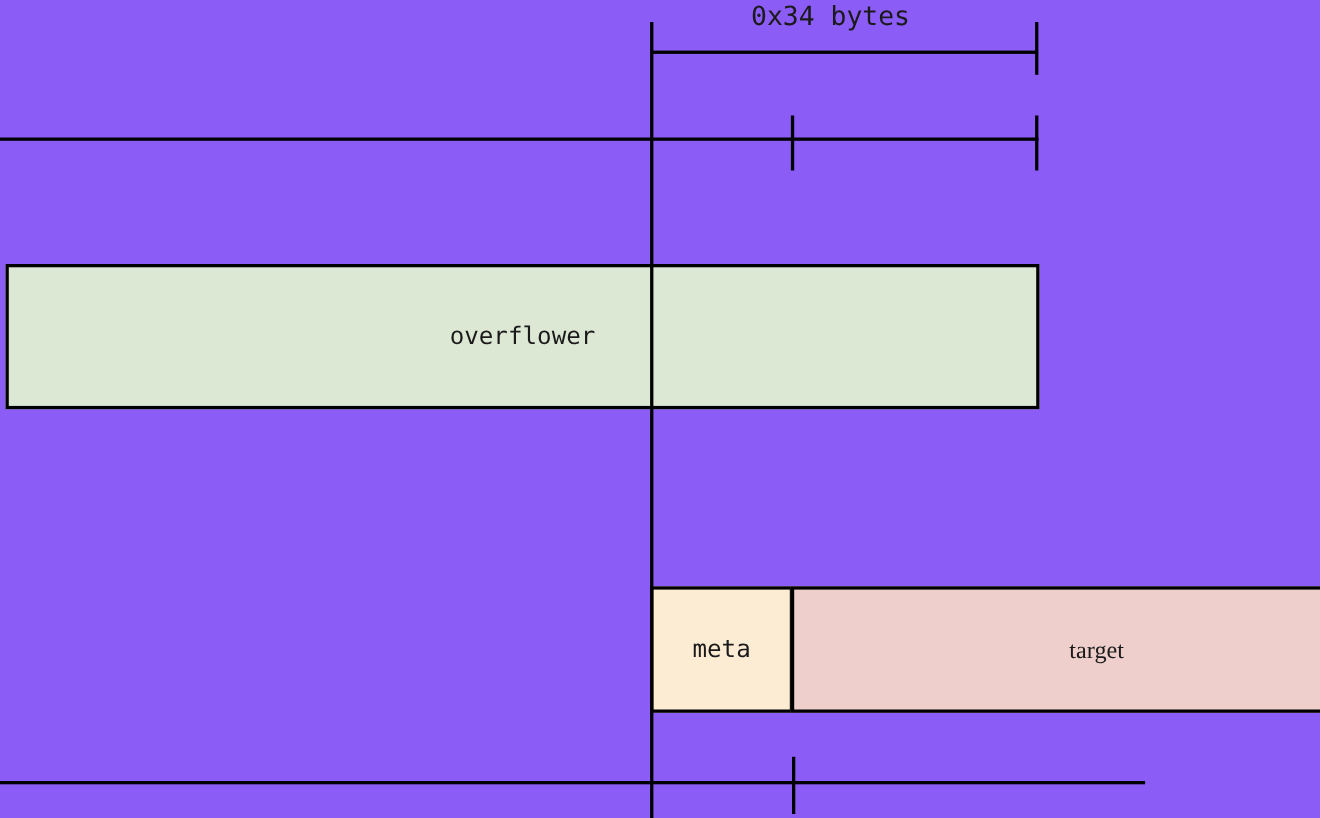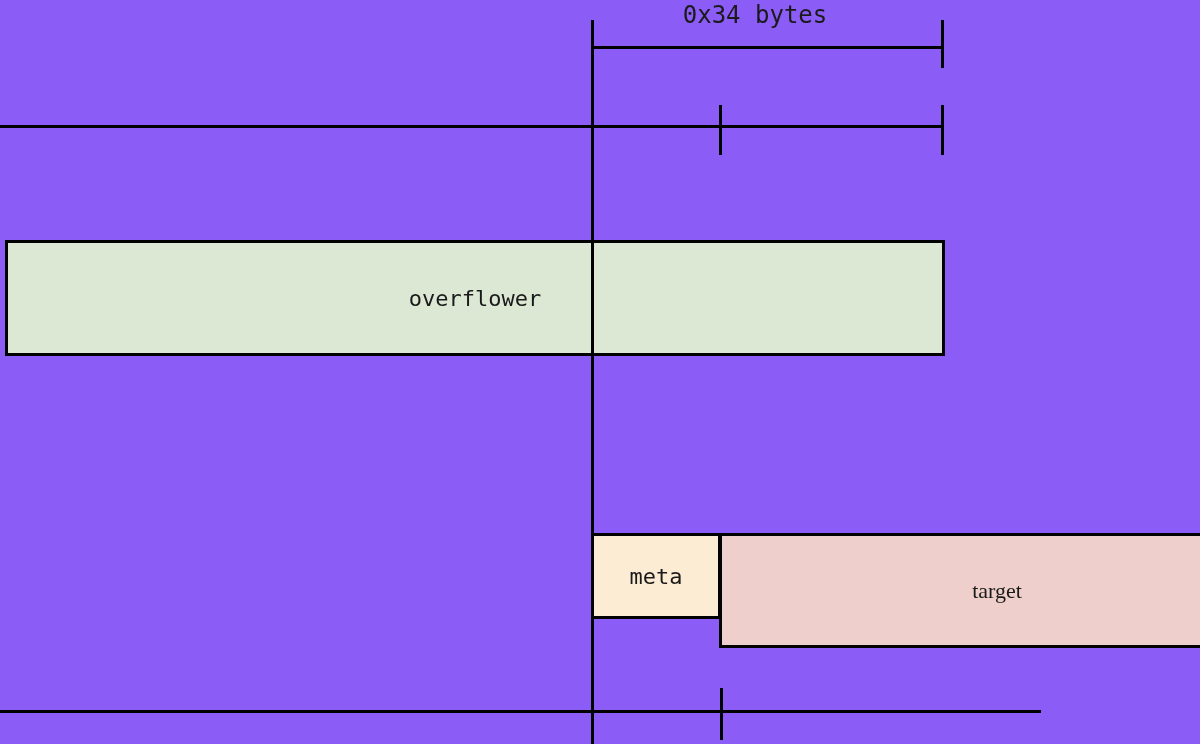--- a/index.html
+++ b/index.html
@@ -56,25 +56,25 @@
 
   <div class="hline" style="left:592px; top:46px; width:351px; height:3px;"></div>
   <div class="vline" style="left:941px; top:20px; width:3px; height:48px;"></div>
 
   <div class="hline" style="left:0px; top:125px; width:944px; height:3px;"></div>
   <div class="vline" style="left:719px; top:105px; width:3px; height:50px;"></div>
   <div class="vline" style="left:941px; top:105px; width:3px; height:50px;"></div>
 
   <div class="vline above" style="left:591px; top:20px; width:3px; height:724px;"></div>
 
-  <div class="box" style="left: 5px; top: 240px; width: 940px; height: 116px; background-color: rgb(221, 232, 212); justify-content: center;">
+  <div class="box" style="left: 5px; top: 240px; width: 940px; height: 132px; background-color: rgb(221, 232, 212); justify-content: center;">
     <span>overflower</span>
   </div>
 
-  <div class="box" style="left: 591px; top: 533px; width: 130px; height: 86px; background-color: rgb(251, 236, 211);">
+  <div class="box" style="left: 591px; top: 533px; width: 130px; height: 115px; background-color: rgb(251, 236, 211);">
     <span>meta</span>
   </div>
   <div class="box" style="left: 719px; top: 533px; width: 556px; height: 115px; background-color: rgb(238, 207, 203); font-family: Liberation Serif, serif;">
     <span>target</span>
   </div>
 
   <div class="hline" style="left:0px; top:710px; width:1041px; height:3px;"></div>
   <div class="vline" style="left:720px; top:688px; width:3px; height:52px;"></div>
 
 </div>

